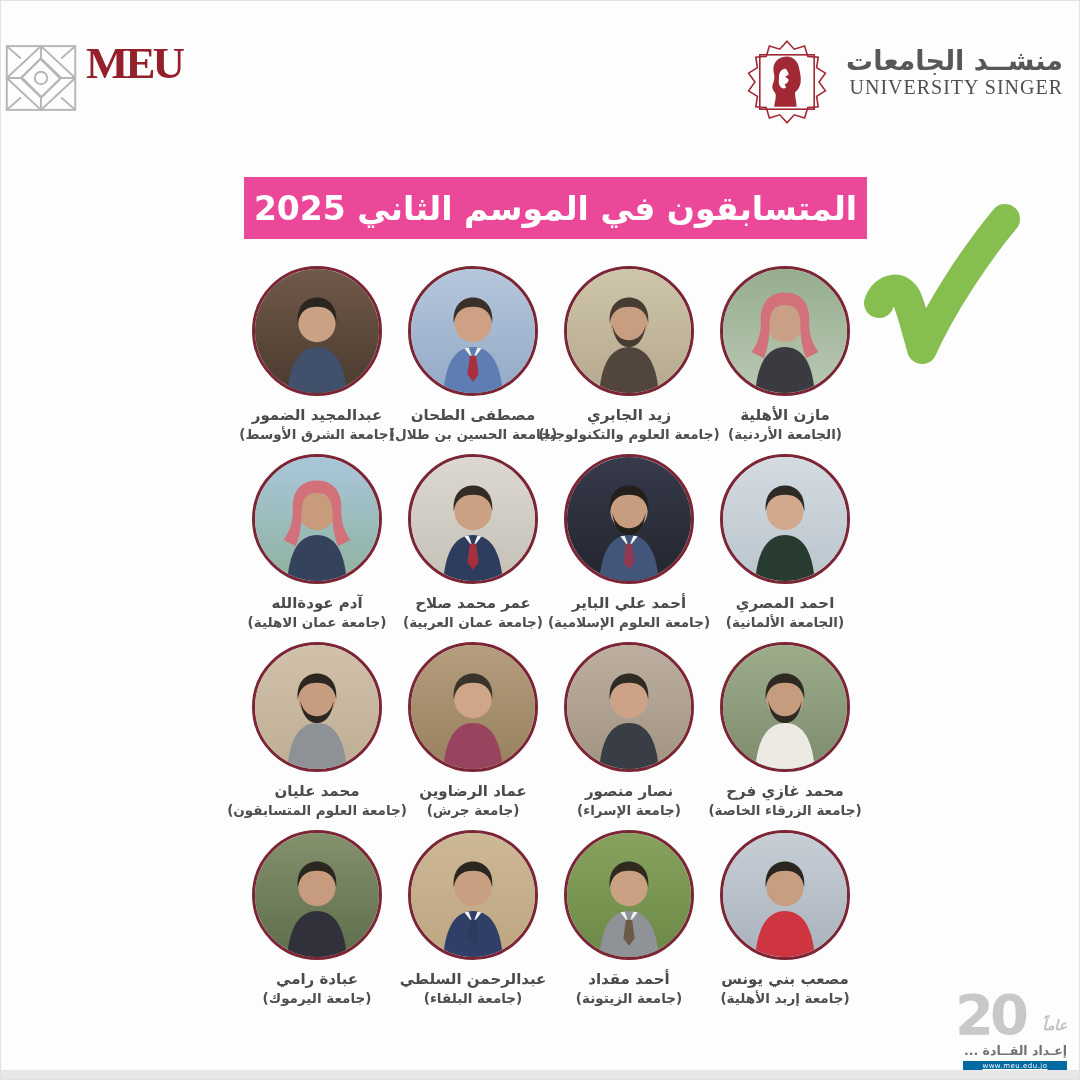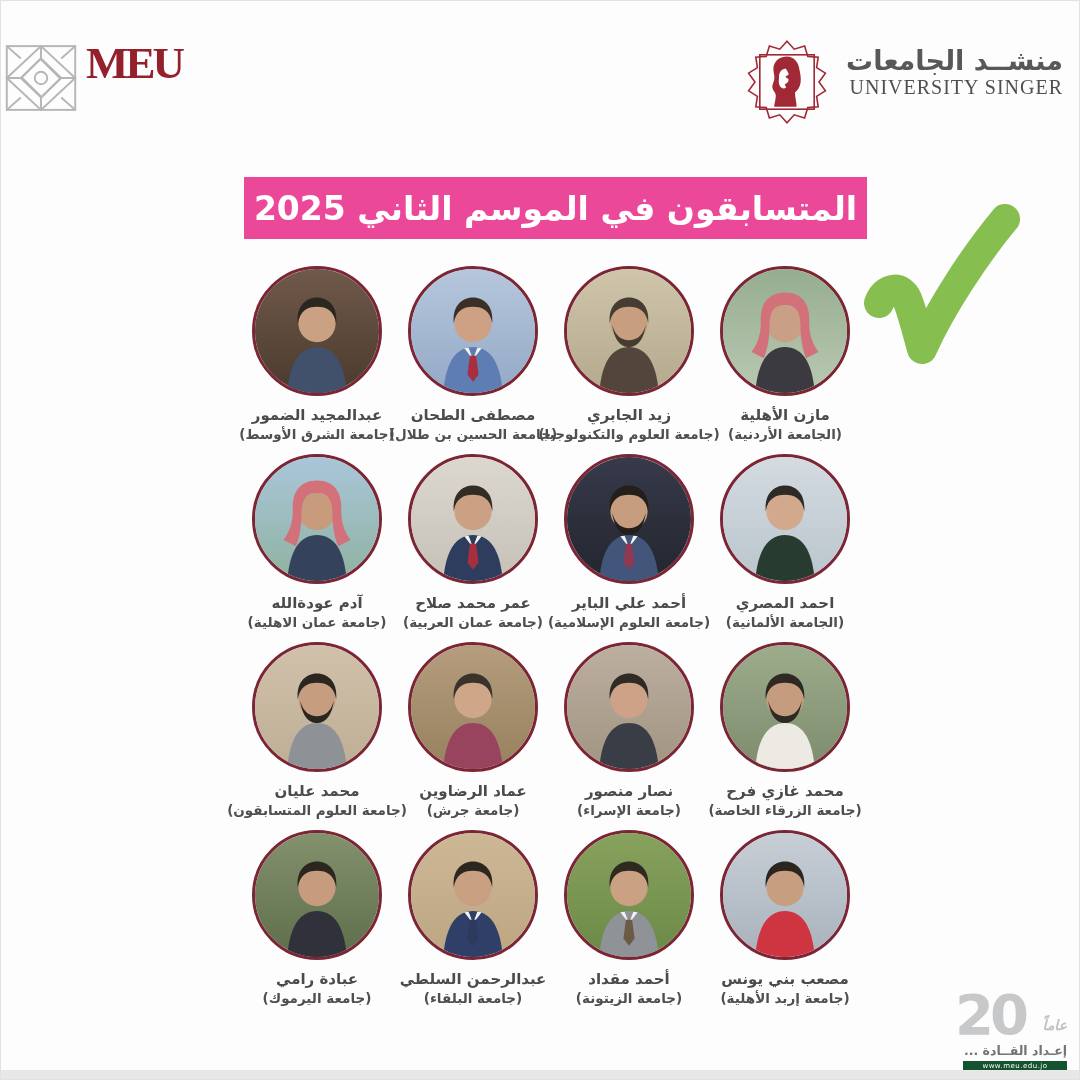--- a/index.html
+++ b/index.html
@@ -67,22 +67,22 @@
 
   
   .footer-logo { position:absolute; left:952px; top:986px; width:114px; height:80px; }
   .years-num {
     position:absolute; left:2px; top:0; font-size:56px; font-weight:900;
     color:#c7c8ca; letter-spacing:-4px; line-height:1;
   }
   .years-word { position:absolute; right:0; top:30px; font-size:14px; font-weight:bold; color:#bfc0c2; direction:rtl;font-style:italic; }
   .slogan { position:absolute; right:0; top:56px; font-size:12.5px; font-weight:bold; color:#737373; direction:rtl; white-space:nowrap; }
   .ribbon {
-    position:absolute; right:0; top:74px; width:104px; height:11px; background:#14532d;
-    color:#ffffff; font-size:7px; text-align:center; line-height:11px; letter-spacing:0.5px;
+    position:absolute; right:0; top:74px; width:104px; height:11px; background:#0369a1;
+    color:#ffffff; font-size:7px; text-align:center; line-height:11px; letter-spacing:0.5px;text-decoration:underline;
   }
   .bottom-strip { position:absolute; left:0; bottom:0; width:100%; height:9px; background:#e7e7e8; }
 </style>
 </head>
 <body>
 
 <div class="canvas">
 
   <svg class="pattern" viewBox="0 0 96 90" fill="none" stroke="#b5b6b8" stroke-width="2.5">
     <rect x="4" y="4" width="88" height="82"></rect>

